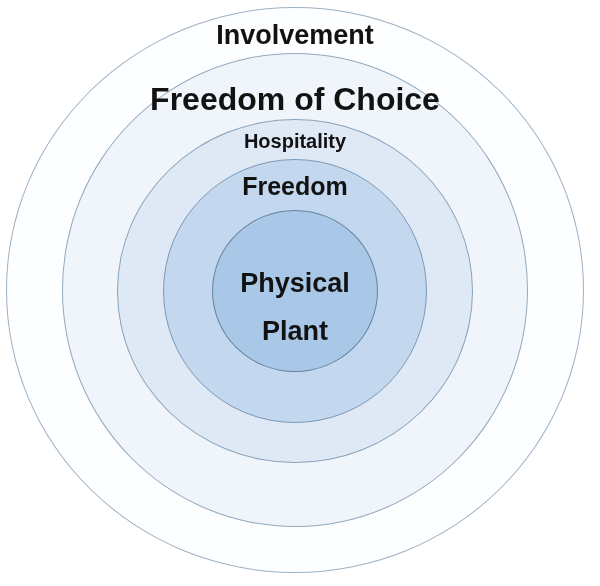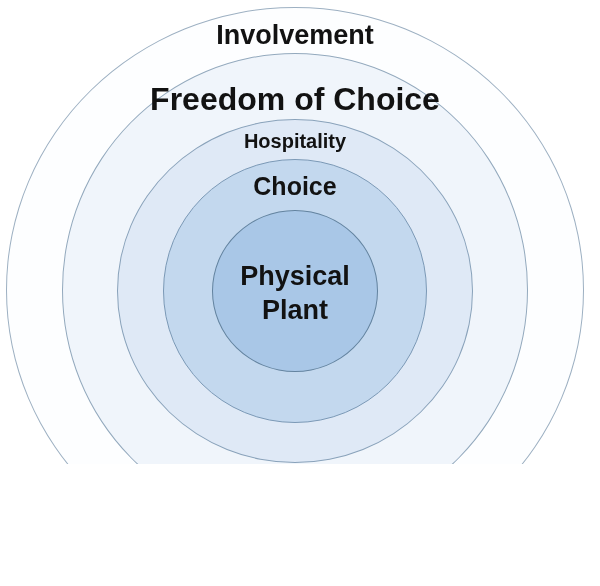--- a/index.html
+++ b/index.html
@@ -3,21 +3,21 @@
 <meta charset="utf-8">
 <style>
   html, body {
     margin: 0;
     padding: 0;
     background: #ffffff;
   }
   .canvas {
     position: relative;
     width: 600px;
-    height: 464px;
+    height: 586px;
     background: #ffffff;
     overflow: hidden;
     font-family: "Liberation Sans", sans-serif;
   }
   .ring {
     position: absolute;
     border-radius: 50%;
     border: 1px solid #7d99b3; 
     box-sizing: border-box;
   }
@@ -35,33 +35,33 @@
     text-align: center;
     font-weight: bold;
     color: #121212;
     letter-spacing: 0px;
     white-space: pre-line;
   }
   .label-0 { top: 19px;  font-size: 27px; line-height: 32px; }
   .label-1 { top: 83px;  font-size: 32px; line-height: 32px; }
   .label-2 { top: 126px; font-size: 20px; line-height: 31px; }
   .label-3 { top: 171px; font-size: 25px; line-height: 30px; }
-  .label-4 { top: 259px; font-size: 27px; line-height: 34px; }
+  .label-4 { top: 259px; font-size: 27px; line-height: 48px; }
 </style>
 </head>
 <body>
 
 <div class="canvas">
 
   <div class="ring ring-0" style="background: rgb(253, 254, 255); border-color: rgb(157, 176, 194);"></div>
   <div class="ring ring-1" style="background: rgb(240, 245, 251); border-color: rgb(147, 169, 189);"></div>
   <div class="ring ring-2" style="background: rgb(223, 233, 246); border-color: rgb(137, 162, 186);"></div>
   <div class="ring ring-3" style="background: rgb(195, 216, 238); border-color: rgb(123, 153, 182);"></div>
   <div class="ring ring-4" style="background: rgb(169, 199, 231); border-color: rgb(99, 131, 159);"></div>
 
   <div class="ring-label label-0">Involvement</div>
   <div class="ring-label label-1">Freedom of Choice</div>
   <div class="ring-label label-2">Hospitality</div>
-  <div class="ring-label label-3">Choice</div>
+  <div class="ring-label label-3">Freedom</div>
   <div class="ring-label label-4">Physical
 Plant</div>
 
 </div>
 
 </body></html>

